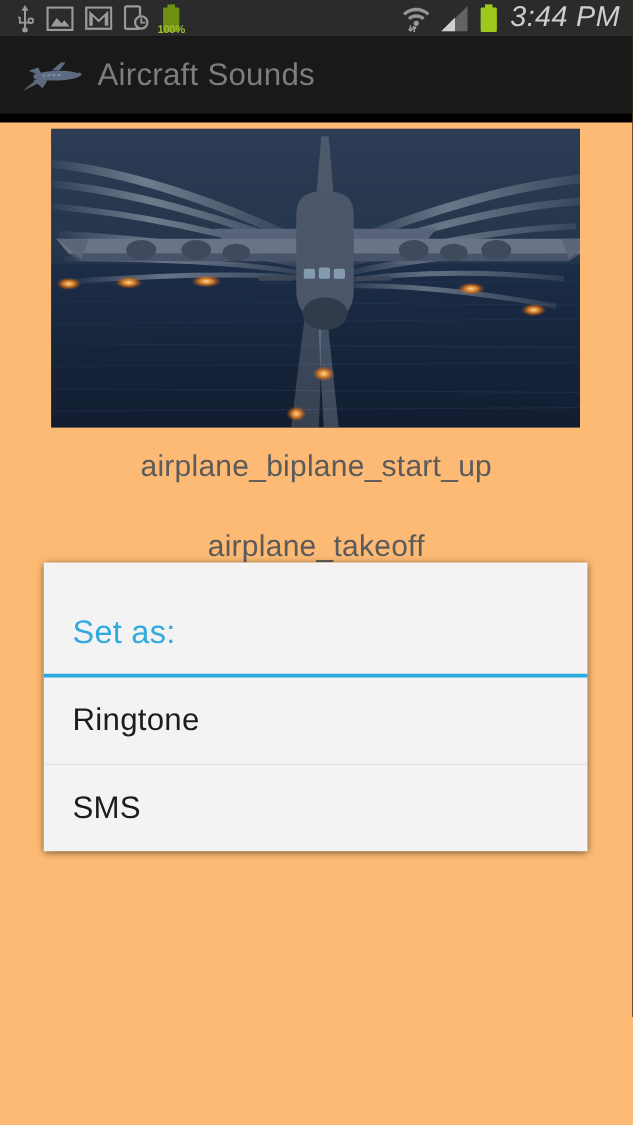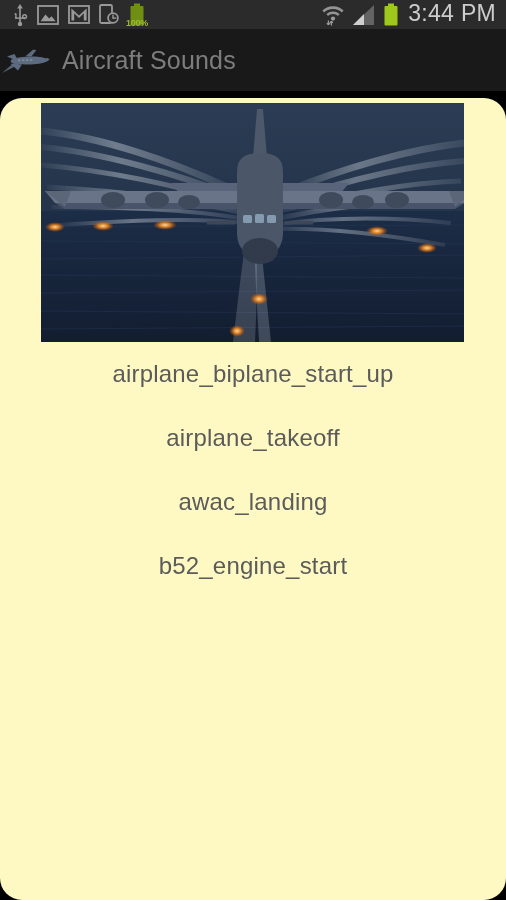--- a/index.html
+++ b/index.html
@@ -41,20 +41,21 @@
     align-items: center;
     justify-content: center;
     line-height: 0;
   }
   .clock {
     color: #cdcdcd;
     font-size: 23px;
     letter-spacing: 0.3px;
     padding-left: 2px;
     padding-bottom: 2px;
+    font-style: italic;
   }
   .batt-wrap { position: relative; display:inline-flex; }
   .batt-pct {
     position: absolute;
     bottom: -1px;
     left: 50%;
     transform: translateX(-50%);
     font-size: 9px;
     color: #9bbb2e;
     font-weight: bold;
@@ -62,38 +63,38 @@
     line-height: 9px;
     white-space: nowrap;
   }
 
   
   .appbar {
     height: 62px;
     background: #191919;
     display: flex;
     align-items: center;
+    padding-left: 16px;
     box-sizing: border-box;
   }
   .appbar-title {
     color: #7d7d7d;
     font-size: 25px;
     margin-left: 12px;
     letter-spacing: 0.2px;
   }
 
   
   .content {
     position: absolute;
     top: 98px;
     left: 0;
     right: 0;
     bottom: 0;
-    background: #fef9c3;
-    border-radius: 22px;
+    background: #fdba74;
   }
 
   
   .hero {
     position: absolute;
     left: 41px;
     top: 5px;
     width: 423px;
     height: 239px;
     overflow: hidden;
@@ -378,14 +379,21 @@
   </div>
 
   <div class="sound-list">
     <div class="sound-item">airplane_biplane_start_up</div>
     <div class="sound-item">airplane_takeoff</div>
     <div class="sound-item">awac_landing</div>
     <div class="sound-item">b52_engine_start</div>
   </div>
 
   <div class="dialog-scrim"></div>
+  <div class="dialog">
+    <div class="dialog-title">Set as:</div>
+    <div class="dialog-title-rule"></div>
+    <div class="dialog-item">Ringtone</div>
+    <div class="dialog-sep"></div>
+    <div class="dialog-item">SMS</div>
+  </div>
 
 </div>
 
 </body></html>

